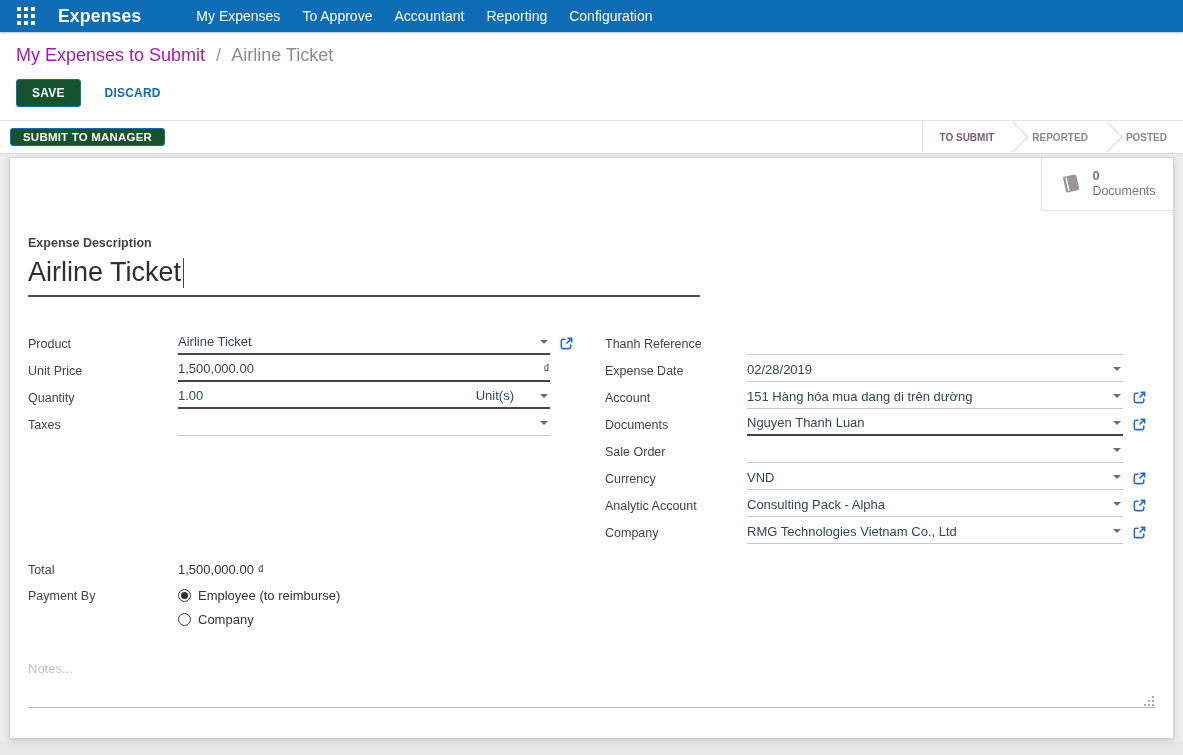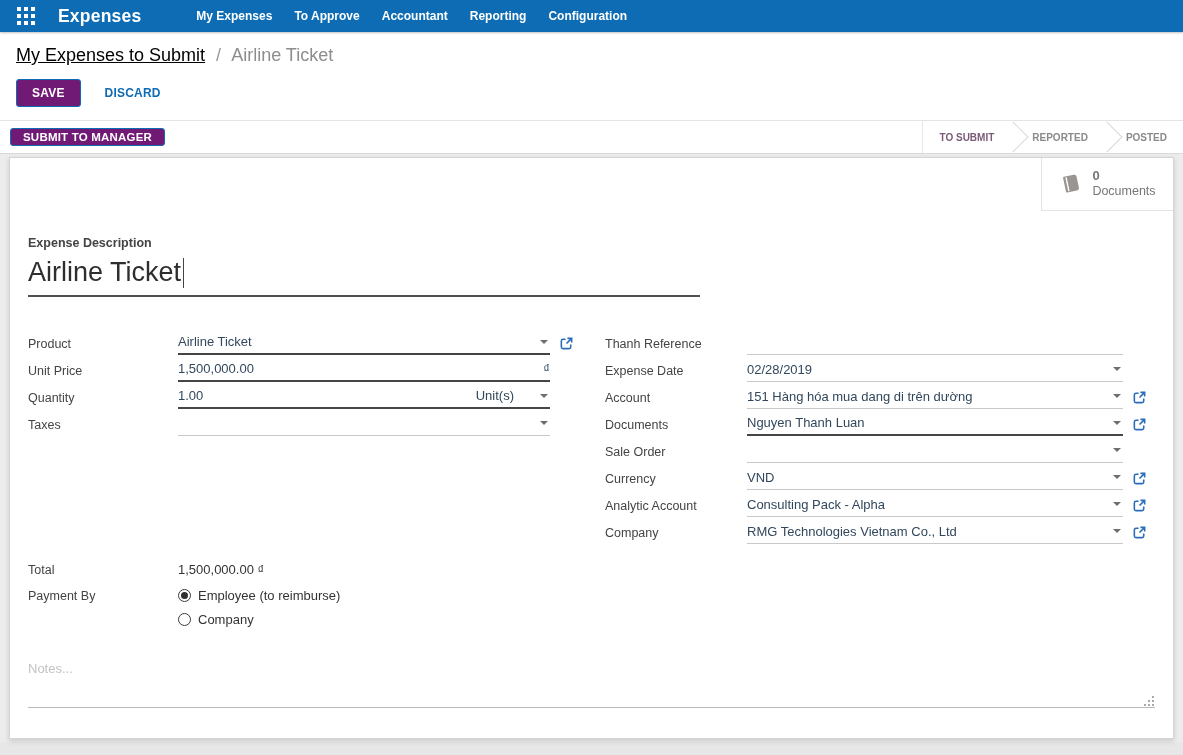--- a/index.html
+++ b/index.html
@@ -5,30 +5,30 @@
   * { margin:0; padding:0; box-sizing:border-box; }
   html,body { width:1183px; height:755px; overflow:hidden; background:#e7e7e7;
               font-family:"Liberation Sans", sans-serif; }
 
   
   .navbar { height:32px; background:#0d6cb4; display:flex; align-items:center;
             padding:0 12px; box-shadow:0 1px 2px rgba(0,0,0,.25); position:relative; z-index:5; }
   .apps-btn { width:20px; height:20px; display:flex; align-items:center; justify-content:center; cursor:pointer; margin:0 4px; }
   .brand { color:#fff; font-size:17.5px; font-weight:700; margin-left:18px; letter-spacing:.2px; }
   .nav-items { display:flex; margin-left:44px; }
-  .nav-item { color:#fff; font-size:12px; font-weight:700; padding:0 11px; line-height:32px; cursor:pointer; }
+  .nav-item { color:#fff; font-size:14px; font-weight:400; padding:0 11px; line-height:32px; cursor:pointer; }
 
   
   .control-panel { background:#fff; padding:13px 0 13px 16px; }
   .breadcrumb { font-size:18px; }
-  .breadcrumb .parent { color:#000000; cursor:pointer;text-decoration:underline; }
+  .breadcrumb .parent { color:#a21caf; cursor:pointer; }
   .breadcrumb .sep { color:#9a9a9a; margin:0 6px; }
   .breadcrumb .current { color:#8d8d8d; }
   .cp-buttons { margin-top:13px; display:flex; align-items:center; }
-  .btn-primary { background:#701a75; color:#fff; font-size:12px; font-weight:700;
+  .btn-primary { background:#14532d; color:#fff; font-size:12px; font-weight:700;
                  border:1px solid #0d6cb4; border-radius:3px; padding:6px 15px;
                  font-family:inherit; cursor:pointer; letter-spacing:.2px; }
   .btn-link { background:none; border:none; color:#0d6cb4; font-size:12px; font-weight:700;
               margin-left:24px; cursor:pointer; font-family:inherit; letter-spacing:.2px; }
 
   
   .statusbar { background:#fff; height:34px; border-top:1px solid #e4e4e4; border-bottom:1px solid #d9d9d9;
                display:flex; align-items:center; padding-left:10px; position:relative; z-index:4; }
   .statusbar .btn-primary { font-size:11.5px; padding:2px 12px; }
   .status-steps { margin-left:auto; height:100%; display:flex; align-items:center;

